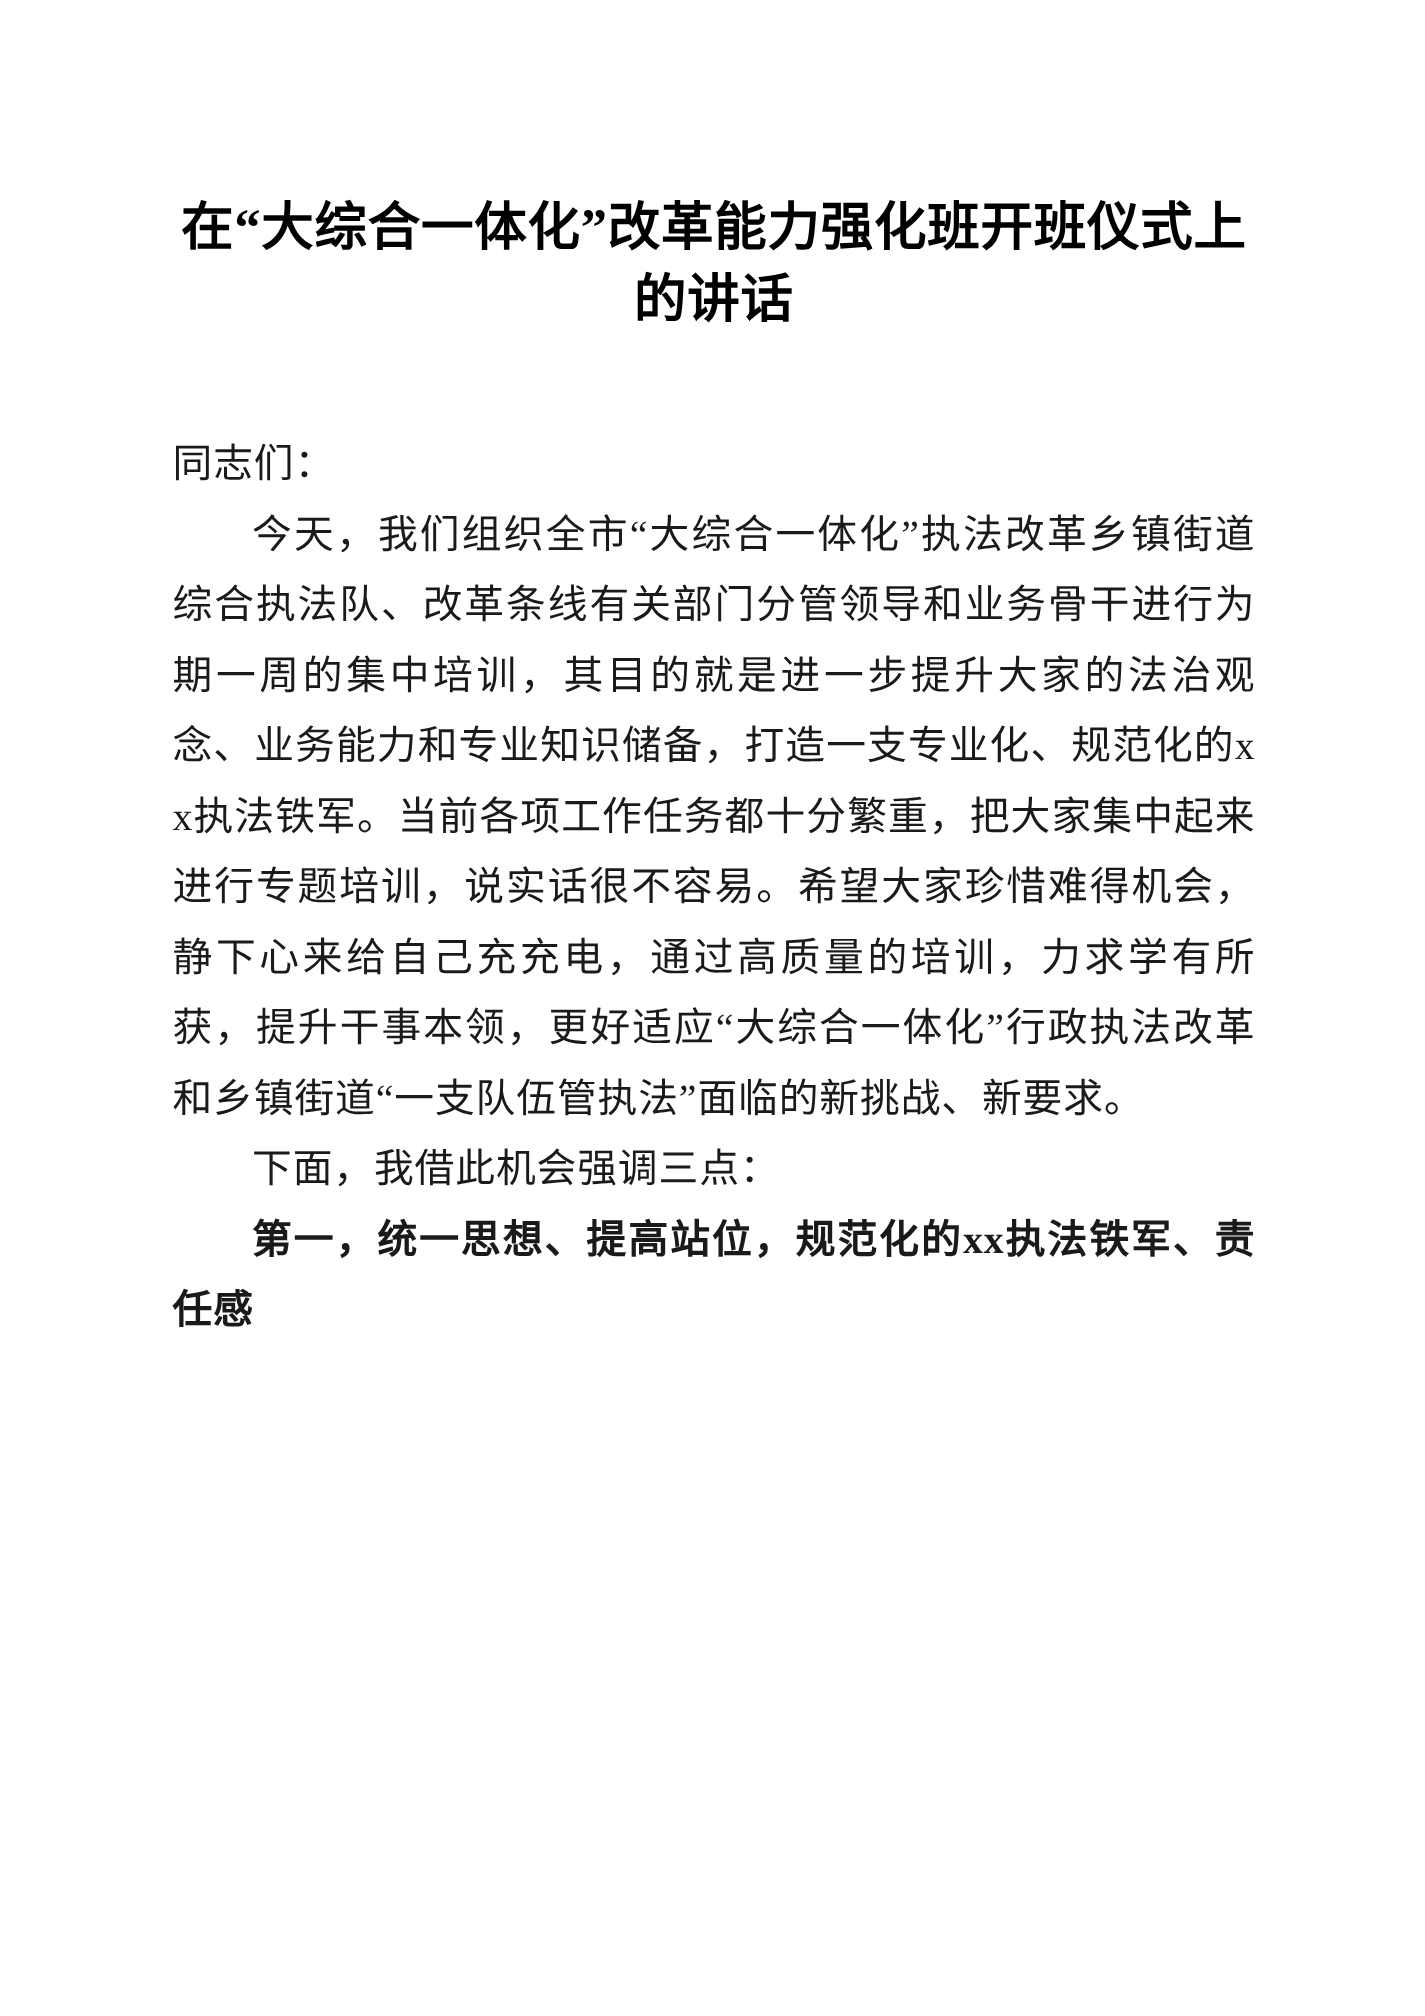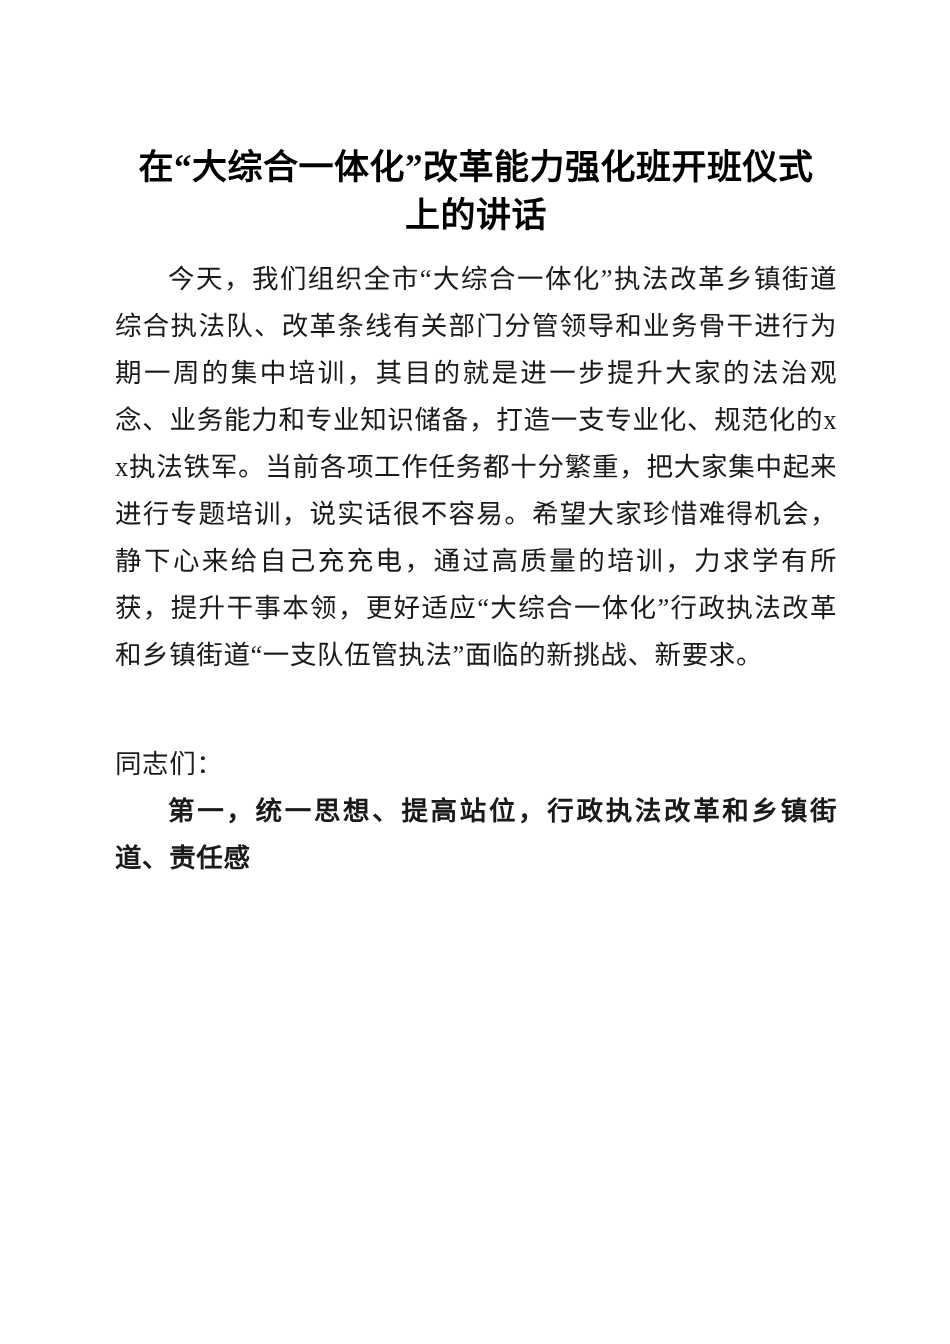--- a/index.html
+++ b/index.html
@@ -28,21 +28,21 @@
 
   .doc-body {
     position: absolute;
     left: 115px;
     top: 0;
     width: 722px;
   }
 
   
   .doc-title {
-    margin: 16px;
+    margin: 0;
     padding: 0;
     padding-top: 128px;
     font-family: "Liberation Serif", "DejaVu Serif", serif;
     font-weight: bold;
     font-size: 35px;
     line-height: 48px;
     text-align: center;
     letter-spacing: 0.5px;
     color: #000000;
     word-break: break-all;
@@ -80,22 +80,23 @@
   }
 </style>
 </head>
 <body>
 
 <div class="page">
   <div class="doc-body">
 
     <h1 class="doc-title">在“大综合一体化”改革能力强化班开班仪式上的讲话</h1>
 
+    <p class="para flush salutation">同志们：</p>
+
     <p class="para indent">今天，我们组织全市“大综合一体化”执法改革乡镇街道综合执法队、改革条线有关部门分管领导和业务骨干进行为期一周的集中培训，其目的就是进一步提升大家的法治观念、业务能力和专业知识储备，打造一支专业化、规范化的xx执法铁军。当前各项工作任务都十分繁重，把大家集中起来进行专题培训，说实话很不容易。希望大家珍惜难得机会，静下心来给自己充充电，通过高质量的培训，力求学有所获，提升干事本领，更好适应“大综合一体化”行政执法改革和乡镇街道“一支队伍管执法”面临的新挑战、新要求。</p>
 
-    <p class="para flush salutation">同志们：</p>
+    <p class="para indent">下面，我借此机会强调三点：</p>
 
-
-    <p class="para indent bold">第一，统一思想、提高站位，行政执法改革和乡镇街道、责任感</p>
+    <p class="para indent bold">第一，统一思想、提高站位，规范化的xx执法铁军、责任感</p>
 
 
   </div>
 </div>
 
 </body></html>

